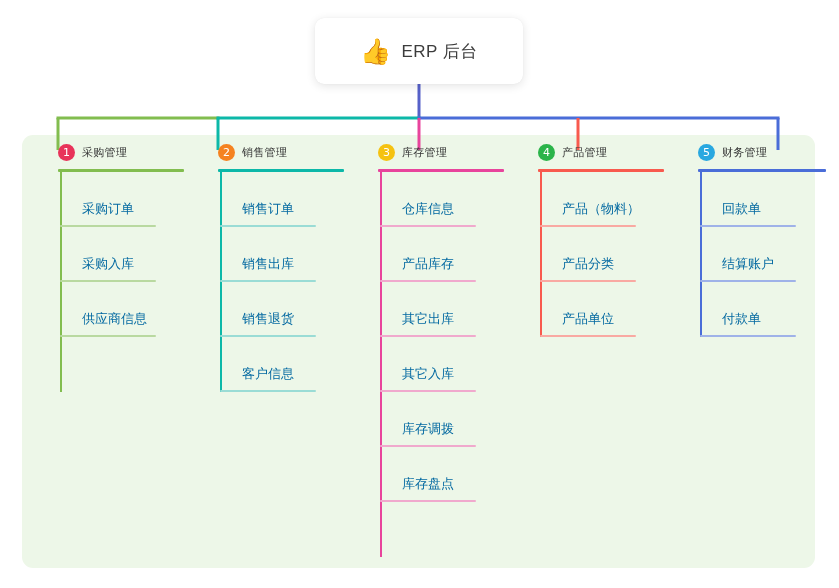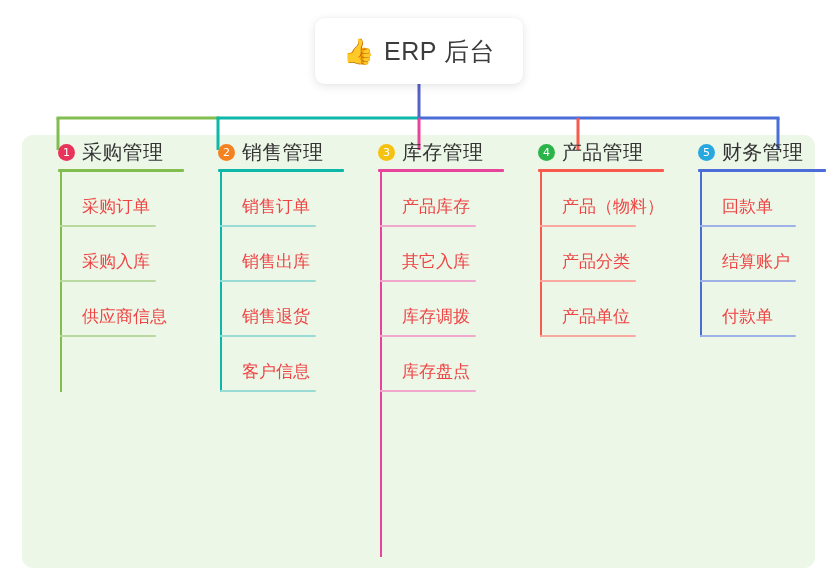--- a/index.html
+++ b/index.html
@@ -31,21 +31,21 @@
     justify-content: center;
     gap: 10px;
     z-index: 5;
   }
   #title-card .thumb {
     font-size: 25px;
     line-height: 1;
     display: block;
   }
   #title-card .ttl {
-    font-size: 25px;
+    font-size: 17px;
     font-weight: 400;
     color: #3c3c3c;
     letter-spacing: .5px;
     white-space: nowrap;
   }
 
   
   #connectors {
     position: absolute;
     left: 0; top: 0;
@@ -92,21 +92,21 @@
     height: 17px;
     border-radius: 50%;
     color: #ffffff;
     font-size: 11px;
     line-height: 17px;
     text-align: center;
     flex: 0 0 auto;
     font-family: "DejaVu Sans", sans-serif;
   }
   .col-title {
-    font-size: 20px;
+    font-size: 11px;
     color: #333333;
     white-space: nowrap;
     letter-spacing: .3px;
   }
   .head-rule {
     height: 3px;
     margin-left: 18px;
     border-radius: 1px;
   }
   .items {
@@ -121,22 +121,22 @@
     width: 2px;
   }
   .item {
     position: relative;
     height: 55px;
   }
   .item-label {
     position: absolute;
     left: 22px;
     bottom: 9px;
-    font-size: 17px;
-    color: #ef4444;
+    font-size: 13px;
+    color: #0369a1;
     white-space: nowrap;
   }
   .item-rule {
     position: absolute;
     left: 0;
     bottom: 0;
     height: 2px;
     width: 96px;
     border-radius: 1px;
   }
@@ -216,21 +216,29 @@
     </div>
     <div class="col" style="left: 338px;">
       <div class="col-head">
         <span class="badge" style="background: rgb(245, 194, 17);">3</span>
         <span class="col-title">库存管理</span>
       </div>
       <div class="head-rule" style="background: rgb(232, 68, 156); width: 126px;"></div>
       <div class="items">
         <div class="spine" style="background: rgb(232, 68, 156); height: 385px;"></div>
         <div class="item">
+          <span class="item-label">仓库信息</span>
+          <div class="item-rule" style="background: rgb(240, 169, 205);"></div>
+        </div>
+        <div class="item">
           <span class="item-label">产品库存</span>
+          <div class="item-rule" style="background: rgb(240, 169, 205);"></div>
+        </div>
+        <div class="item">
+          <span class="item-label">其它出库</span>
           <div class="item-rule" style="background: rgb(240, 169, 205);"></div>
         </div>
         <div class="item">
           <span class="item-label">其它入库</span>
           <div class="item-rule" style="background: rgb(240, 169, 205);"></div>
         </div>
         <div class="item">
           <span class="item-label">库存调拨</span>
           <div class="item-rule" style="background: rgb(240, 169, 205);"></div>
         </div>

